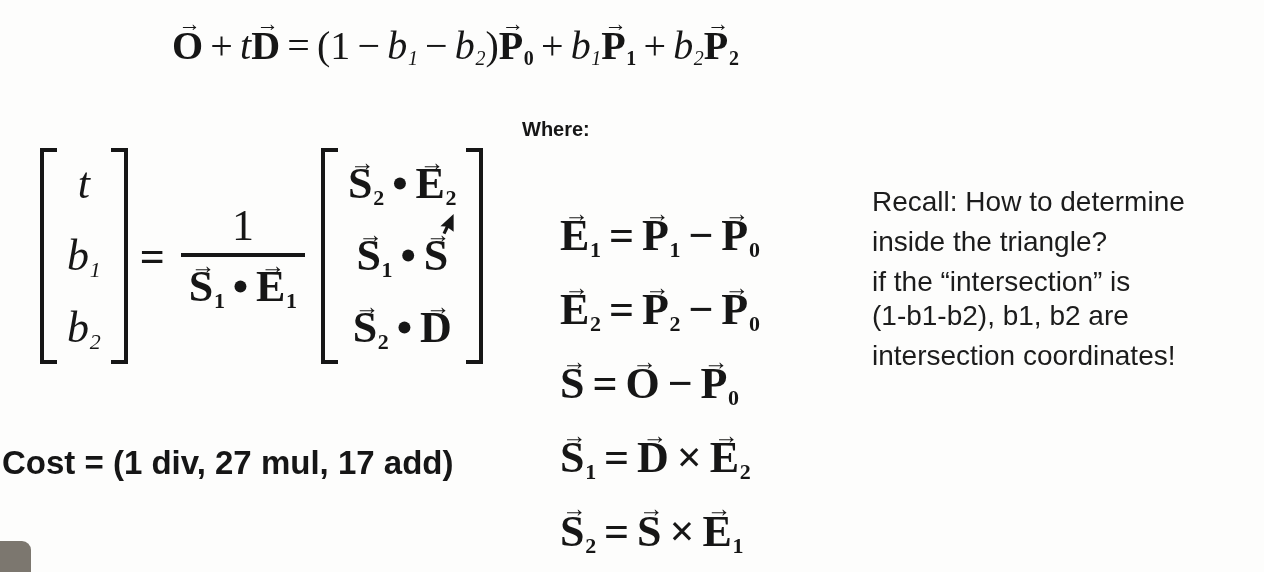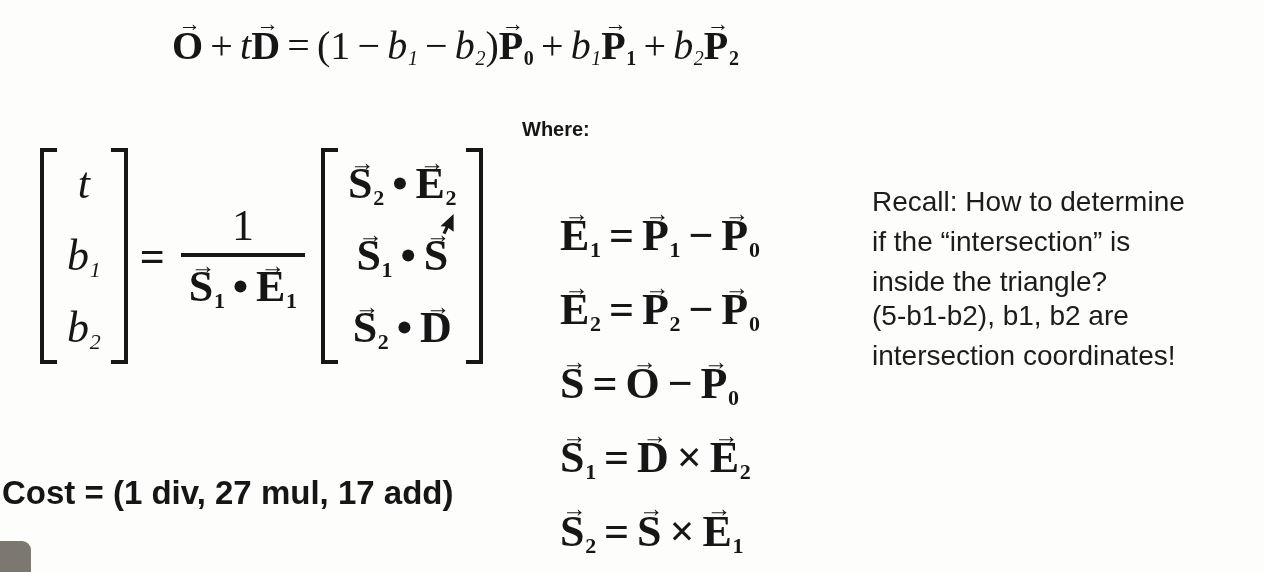--- a/index.html
+++ b/index.html
@@ -36,21 +36,21 @@
   
   .where-label{
     position:absolute;left:522px;top:118px;
     font-family:"Liberation Sans","DejaVu Sans",sans-serif;font-weight:bold;font-size:20px;
   }
   .where-list{position:absolute;left:560px;top:212px;display:flex;flex-direction:column;gap:26px;font-size:44px;}
   .where-row{line-height:1.09;}
   
   .cost-line{
     position:absolute;left:2px;top:444px;
-    font-family:"Liberation Sans","DejaVu Sans",sans-serif;font-weight:bold;font-size:33px;margin-top:30px;
+    font-family:"Liberation Sans","DejaVu Sans",sans-serif;font-weight:bold;font-size:33px;
   }
   
   .side-text{
     position:absolute;left:872px;
     font-family:"Liberation Sans","DejaVu Sans",sans-serif;
     font-size:28px;line-height:40px;color:#1c1c1c;
   }
   .side-text.recall{top:136px;margin-top:46px;}
   .side-text.hint{top:296px;}
   
@@ -100,25 +100,25 @@
       <div class="where-row"><span class="tok b"><span class="vec">E<span class="arr">→</span></span><sub>2</sub></span><span class="tok op b">=</span><span class="tok b"><span class="vec">P<span class="arr">→</span></span><sub>2</sub></span><span class="tok op b">−</span><span class="tok b"><span class="vec">P<span class="arr">→</span></span><sub>0</sub></span></div>
       <div class="where-row"><span class="tok b"><span class="vec">S<span class="arr">→</span></span></span><span class="tok op b">=</span><span class="tok b"><span class="vec">O<span class="arr">→</span></span></span><span class="tok op b">−</span><span class="tok b"><span class="vec">P<span class="arr">→</span></span><sub>0</sub></span></div>
       <div class="where-row"><span class="tok b"><span class="vec">S<span class="arr">→</span></span><sub>1</sub></span><span class="tok op b">=</span><span class="tok b"><span class="vec">D<span class="arr">→</span></span></span><span class="tok op b">×</span><span class="tok b"><span class="vec">E<span class="arr">→</span></span><sub>2</sub></span></div>
       <div class="where-row"><span class="tok b"><span class="vec">S<span class="arr">→</span></span><sub>2</sub></span><span class="tok op b">=</span><span class="tok b"><span class="vec">S<span class="arr">→</span></span></span><span class="tok op b">×</span><span class="tok b"><span class="vec">E<span class="arr">→</span></span><sub>1</sub></span></div>
     </div>
 
   <div class="cost-line">Cost = (1 div, 27 mul, 17 add)</div>
 
   <div class="side-text recall">
       <div>Recall: How to determine</div>
+      <div>inside the triangle?</div>
       <div>if the “intersection” is</div>
-      <div>inside the triangle?</div>
     </div>
   <div class="side-text hint">
-      <div>(5-b1-b2), b1, b2 are</div>
+      <div>(1-b1-b2), b1, b2 are</div>
       <div>intersection coordinates!</div>
     </div>
 
   <svg class="cursor" viewBox="0 0 12 19" xmlns="http://www.w3.org/2000/svg">
     <polygon points="12,0 12,16 7.4,12.6 4.6,18.4 2,17.2 4.8,11.4 0,11" fill="#161616"></polygon>
   </svg>
 
   <div class="corner-rect"></div>
 
 </div>

